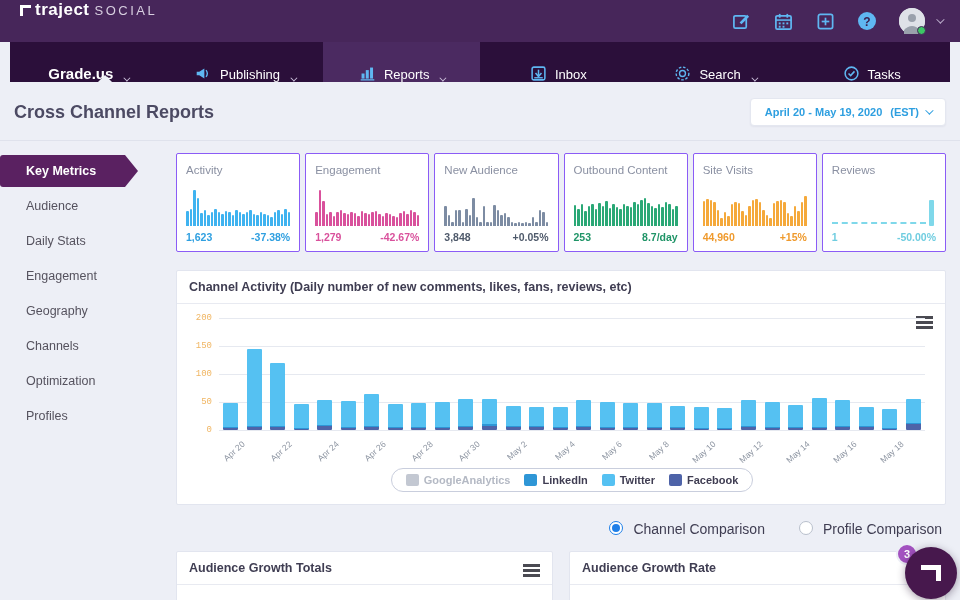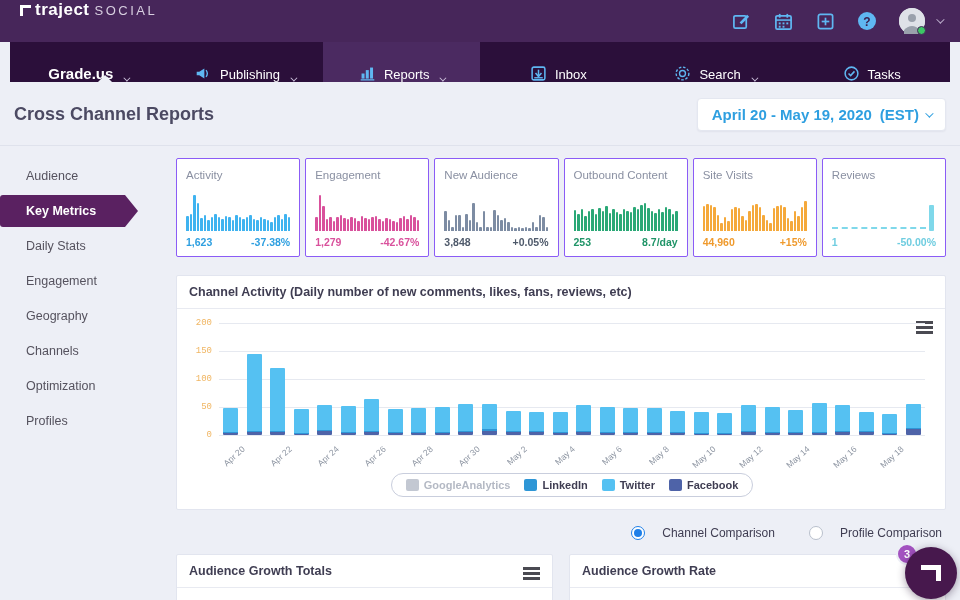--- a/index.html
+++ b/index.html
@@ -34,21 +34,21 @@
   .nav-tab .chev { width:5px; height:5px; color:#cfc3dd; margin-left:2px; }
   .nav-pointer { position:absolute; bottom:0; left:88px; width:0; height:0;
     border-left:7px solid transparent; border-right:7px solid transparent; border-bottom:7px solid #edeff6; }
   .nicon { width:17px; height:17px; flex:0 0 auto; }
 
   
   .page-head { display:flex; align-items:center; justify-content:space-between;
     padding:16px 14px 14px 14px; border-bottom:1px solid #dfe2ec; }
   .page-title { font-size:18px; font-weight:bold; color:#4c4a63; }
   .date-btn { background:#fff; border:1px solid #e4e7f0; border-radius:4px; padding:7px 14px;
-    color:#2e9fe0; font-size:15px; font-weight:bold; cursor:pointer; display:flex; align-items:center;
+    color:#2e9fe0; font-size:11px; font-weight:bold; cursor:pointer; display:flex; align-items:center;
     box-shadow:0 1px 2px rgba(40,40,80,.06); }
   .date-btn .tz { margin-left:8px; }
   .date-btn .chev { color:#2e9fe0; }
 
   
   .content { display:flex; }
   .sidebar { width:170px; padding:14px 0 0 0; flex:0 0 auto; }
   .side-item { padding:9px 0 9px 26px; font-size:12.5px; color:#55525e; cursor:pointer; margin-bottom:3px; }
   .side-item.active { background:#5a2161; color:#fff; font-weight:bold; width:138px;
     clip-path:polygon(0 0, calc(100% - 13px) 0, 100% 50%, calc(100% - 13px) 100%, 0 100%);
@@ -86,21 +86,21 @@
   .legend-row { display:flex; justify-content:center; padding:4px 0 12px 0; }
   .legend-box { display:flex; align-items:center; gap:14px; border:1px solid #c9cedd;
     border-radius:14px; padding:5px 14px; }
   .legend-item { display:flex; align-items:center; gap:5px; font-size:11px; font-weight:bold;
     color:#3f3d52; cursor:pointer; }
   .legend-item.disabled { color:#b4b9c4; }
   .lswatch { width:13px; height:12px; border-radius:2px; }
 
   
   .radio-row { display:flex; justify-content:flex-end; gap:34px; padding:16px 4px 14px 0; }
-  .radio-item { display:flex; align-items:flex-end; gap:17px; font-size:12px; color:#3f3d52; cursor:pointer; }
+  .radio-item { display:flex; align-items:flex-start; gap:10px; font-size:14px; color:#3f3d52; cursor:pointer; }
   .radio-circle { width:14px; height:14px; border-radius:50%; border:1px solid #b9c0cc; background:#fff; position:relative; }
   .radio-circle.on { border-color:#1f7fe8; }
   .radio-circle.on::after { content:""; position:absolute; inset:2px; border-radius:50%; background:#1f7fe8; }
 
   
   .bottom-row { display:flex; gap:16px; }
   .bottom-row .panel { flex:1; position:relative; height:120px; }
   .hchart { padding:16px 40px 0 14px; }
 
   
@@ -222,22 +222,22 @@
   <h1 class="page-title">Cross Channel Reports</h1>
   <button class="date-btn">
     <span>April 20 - May 19, 2020</span>
     <span class="tz">(EST)</span>
     <span class="chev"></span>
   </button>
 </div>
 
 <div class="content">
   <aside class="sidebar" id="sidebar">
+      <div class="side-item active">Key Metrics</div>
       <div class="side-item">Audience</div>
-      <div class="side-item active">Key Metrics</div>
       <div class="side-item">Daily Stats</div>
       <div class="side-item">Engagement</div>
       <div class="side-item">Geography</div>
       <div class="side-item">Channels</div>
       <div class="side-item">Optimization</div>
       <div class="side-item">Profiles</div>
     </aside>
 
   <main class="main-col">
     <div class="cards-row" id="cardsRow">

